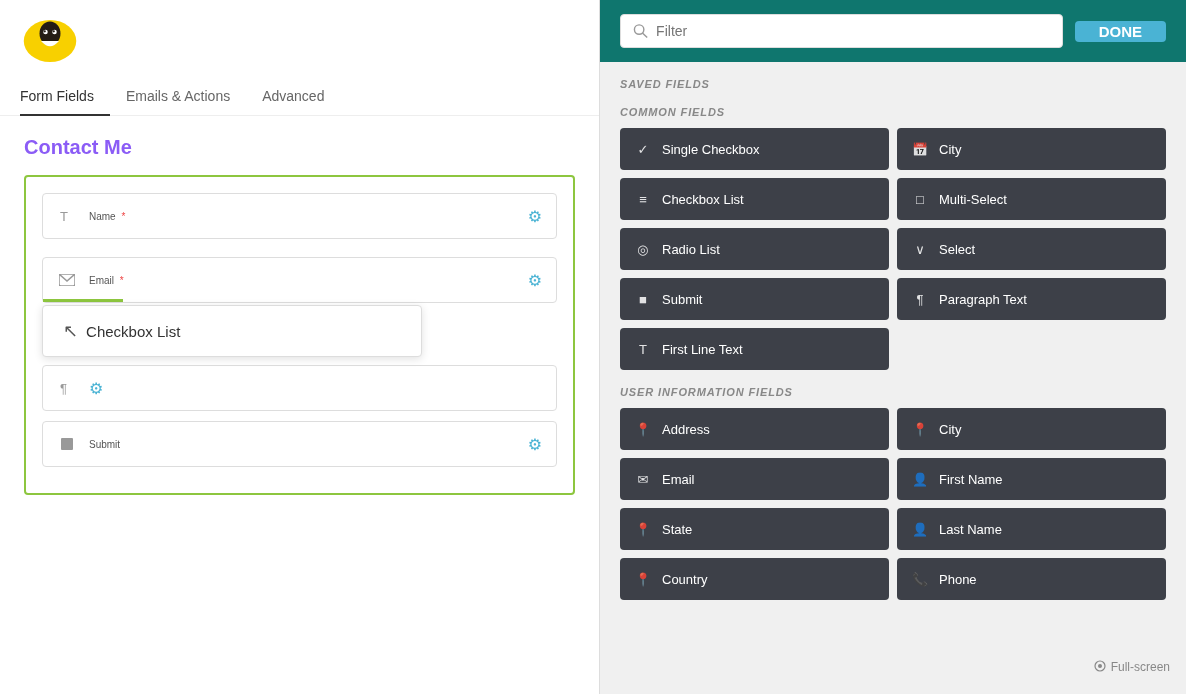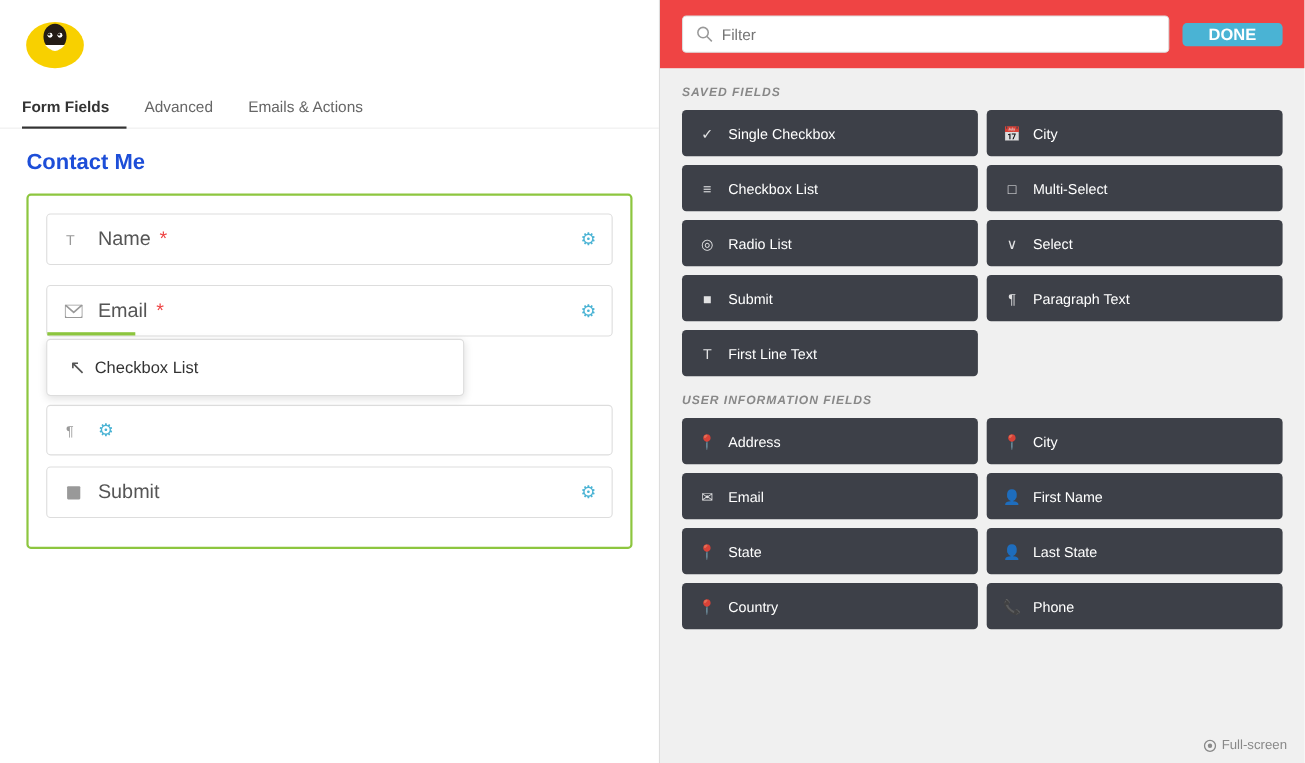--- a/index.html
+++ b/index.html
@@ -34,35 +34,35 @@
       padding: 10px 16px;
       font-size: 14px;
       color: #666;
       cursor: pointer;
       border-bottom: 2px solid transparent;
       margin-bottom: -1px;
     }
 
     .tab.active {
       color: #333;
-      font-weight: 700;
+      font-weight: 400;
       border-bottom: 2px solid #333;
     }
 
     .tab:first-child { padding-left: 0; }
 
     .content-area {
       padding: 20px 24px;
       flex: 1;
     }
 
     .form-title {
       font-size: 20px;
       font-weight: 700;
-      color: #1d4ed8;
+      color: #8b5cf6;
       margin-bottom: 16px;
     }
 
     .form-container {
       border: 2px solid #8dc63f;
       border-radius: 4px;
       padding: 16px;
       background: #fff;
       position: relative;
     }
@@ -84,21 +84,21 @@
       color: #999;
       margin-right: 12px;
       font-size: 14px;
       display: flex;
       align-items: center;
       justify-content: center;
     }
 
     .field-label {
       flex: 1;
-      font-size: 18px;
+      font-size: 10px;
       color: #555;
     }
 
     .required-star {
       color: #e44;
       margin-left: 3px;
     }
 
     .gear-icon {
       color: #4ab3d4;
@@ -134,21 +134,21 @@
       flex: 1;
       background: #f0f0f0;
       display: flex;
       flex-direction: column;
     }
 
     .right-header {
       display: flex;
       align-items: center;
       padding: 14px 20px;
-      background: #ef4444;
+      background: #0f766e;
       gap: 12px;
     }
 
     .filter-search {
       flex: 1;
       display: flex;
       align-items: center;
       background: #fff;
       border: 1px solid #ddd;
       border-radius: 4px;
@@ -247,22 +247,22 @@
       <circle cx="40" cy="20" r="12" fill="#241c15"></circle>
       <ellipse cx="40" cy="20" rx="14" ry="16" fill="#241c15"></ellipse>
       <path d="M28 30 Q40 44 52 30" fill="#fff" stroke="none"></path>
       <circle cx="34" cy="18" r="3" fill="#fff"></circle>
       <circle cx="46" cy="18" r="3" fill="#fff"></circle>
       <circle cx="33" cy="17" r="1.5" fill="#241c15"></circle>
       <circle cx="45" cy="17" r="1.5" fill="#241c15"></circle>
     </svg>
     <div class="tabs">
       <div class="tab active">Form Fields</div>
+      <div class="tab">Emails &amp; Actions</div>
       <div class="tab">Advanced</div>
-      <div class="tab">Emails &amp; Actions</div>
     </div>
   </div>
 
   <div class="content-area">
     <div class="form-title">Contact Me</div>
 
     <div class="form-container">
 
       <div class="form-field">
         <div class="field-icon">
@@ -322,20 +322,21 @@
         <line x1="10" y1="10" x2="15" y2="15" stroke="#999" stroke-width="1.5"></line>
       </svg>
       <input type="text" placeholder="Filter" style="">
     </div>
     <button class="done-btn">DONE</button>
   </div>
 
   <div class="right-content">
     <div class="section-label">SAVED FIELDS</div>
 
+    <div class="section-label">COMMON FIELDS</div>
     <div class="fields-grid">
       <button class="field-btn">
         <span class="btn-icon">✓</span>
         <span>Single Checkbox</span>
       </button>
       <button class="field-btn">
         <span class="btn-icon">📅</span>
         <span>City</span>
       </button>
       <button class="field-btn">
@@ -385,35 +386,35 @@
       <button class="field-btn">
         <span class="btn-icon">👤</span>
         <span>First Name</span>
       </button>
       <button class="field-btn">
         <span class="btn-icon">📍</span>
         <span>State</span>
       </button>
       <button class="field-btn">
         <span class="btn-icon">👤</span>
-        <span>Last State</span>
+        <span>Last Name</span>
       </button>
       <button class="field-btn">
         <span class="btn-icon">📍</span>
         <span>Country</span>
       </button>
       <button class="field-btn">
         <span class="btn-icon">📞</span>
         <span>Phone</span>
       </button>
     </div>
   </div>
 
   <div style="position:relative; height:30px;">
-    <div style="position:absolute; bottom:10px; right:16px; display:flex; align-items:flex-end; gap:5px; font-size:12px; color:#888; cursor:pointer;">
+    <div style="position:absolute; bottom:20px; right:16px; display:flex; align-items:flex-start; gap:5px; font-size:12px; color:#888; cursor:pointer;">
       <svg width="12" height="12" viewBox="0 0 12 12">
           <circle cx="6" cy="6" r="5" fill="none" stroke="#888" stroke-width="1.2"></circle>
           <circle cx="6" cy="6" r="2" fill="#888"></circle>
         </svg>
       <span>Full-screen</span>
     </div>
   </div>
 </div>
 
 </body></html>

